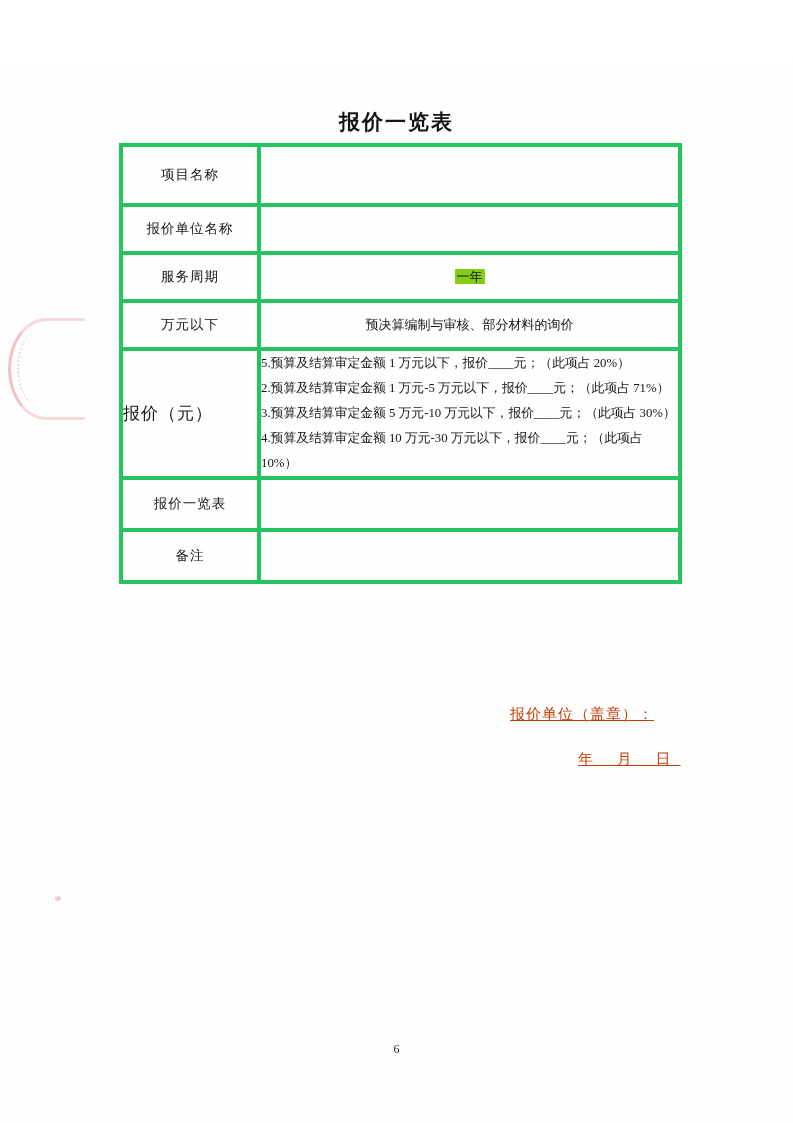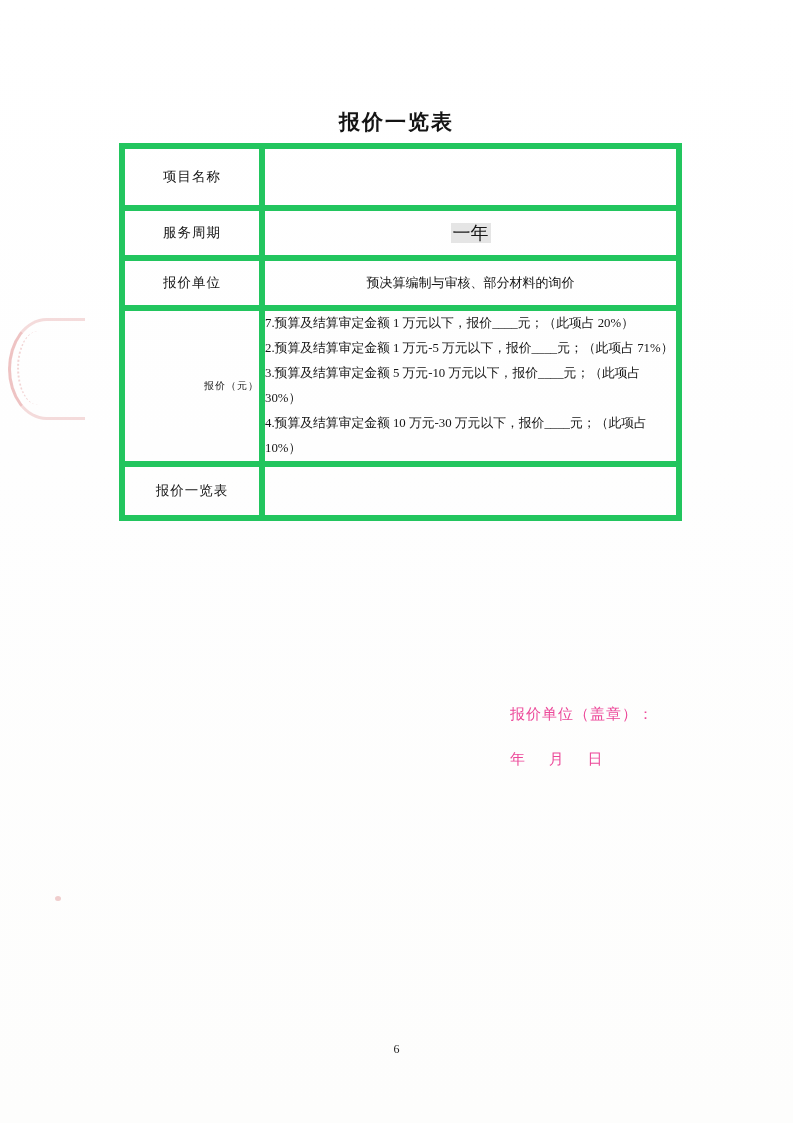--- a/index.html
+++ b/index.html
@@ -46,21 +46,21 @@
 
   .quote-table {
     position: absolute;
     left: 119px;
     top: 143px;
     width: 563px;
     border-collapse: collapse;
     table-layout: fixed;
   }
   .quote-table td {
-    border: 6px solid #22c55e;
+    border: 4px solid #22c55e;
     padding: 0;
     vertical-align: middle;
   }
   .label-cell {
     width: 130px;
     text-align: center;
     font-size: 13.5px;
     letter-spacing: 1px;
     color: #151515;
     padding: 9px 2px;
@@ -77,51 +77,53 @@
   .row-name .label-cell { padding: 17px 2px; }
   .row-unit .label-cell, .row-cycle .label-cell,
   .row-content .label-cell { padding: 11px 2px; }
   .row-manager .label-cell, .row-phone .label-cell,
   .row-remark .label-cell { padding: 13px 2px; }
 
   .center-val {
     text-align: center;
   }
   .highlight {
-    background: #e5e5e5;
+    background: #84cc16;
     padding: 0 2px;
-    font-size: 18px;
+    font-size: 13px;
     font-family: Liberation Serif, serif;
   }
 
   .price-label-cell {
-    text-align: right;
-    font-size: 10px;
+    text-align: left;
+    font-size: 17px;
     letter-spacing: 1px;
   }
   .price-list {
     padding: 8px 9px 9px 9px;
     font-size: 12.8px;
     line-height: 1.95;
     color: #141414;
   }
   .price-list div {
     margin: 0;
   }
 
   .signature-block {
     position: absolute;
     left: 510px;
     top: 705px;
     font-size: 15px;
     letter-spacing: 1px;
-    color: #ec4899;
+    color: #c2410c;
+    text-decoration: underline;
   }
   .sig-date {
     margin-top: 26px;
+    margin-left: 68px;
     letter-spacing: 10px;
     font-size: 15px;
   }
 
   .page-number {
     position: absolute;
     left: 0;
     top: 1042px;
     width: 793px;
     text-align: center;
@@ -174,43 +176,51 @@
   <div class="stamp-speck"></div>
 
   <div class="doc-title">报价一览表</div>
 
   <table class="quote-table">
     <tbody>
         <tr class="row-name">
       <td class="label-cell">项目名称</td>
       <td class="value-cell"></td>
     </tr>
+    <tr class="row-unit">
+      <td class="label-cell">报价单位名称</td>
+      <td class="value-cell"></td>
+    </tr>
     <tr class="row-cycle">
       <td class="label-cell">服务周期</td>
       <td class="value-cell center-val">
         <span class="highlight">一年</span>
       </td>
     </tr>
     <tr class="row-content">
-      <td class="label-cell">报价单位</td>
+      <td class="label-cell">万元以下</td>
       <td class="value-cell center-val">预决算编制与审核、部分材料的询价</td>
     </tr>
     <tr class="row-price">
       <td class="label-cell price-label-cell">报价（元）</td>
       <td class="price-list">
-        <div>7.预算及结算审定金额 1 万元以下，报价____元；（此项占 20%）</div>
+        <div>5.预算及结算审定金额 1 万元以下，报价____元；（此项占 20%）</div>
         <div>2.预算及结算审定金额 1 万元-5 万元以下，报价____元；（此项占 71%）</div>
         <div>3.预算及结算审定金额 5 万元-10 万元以下，报价____元；（此项占 30%）</div>
         <div>4.预算及结算审定金额 10 万元-30 万元以下，报价____元；（此项占 10%）</div>
       </td>
     </tr>
     <tr class="row-manager">
       <td class="label-cell">报价一览表</td>
       <td class="value-cell"></td>
     </tr>
+    <tr class="row-remark">
+      <td class="label-cell">备注</td>
+      <td class="value-cell"></td>
+    </tr>
   </tbody>
     </table>
 
   <div class="signature-block">
     <div>报价单位（盖章）：</div>
     <div class="sig-date">年  月  日</div>
   </div>
 
   <div class="page-number">6</div>
 </div>

